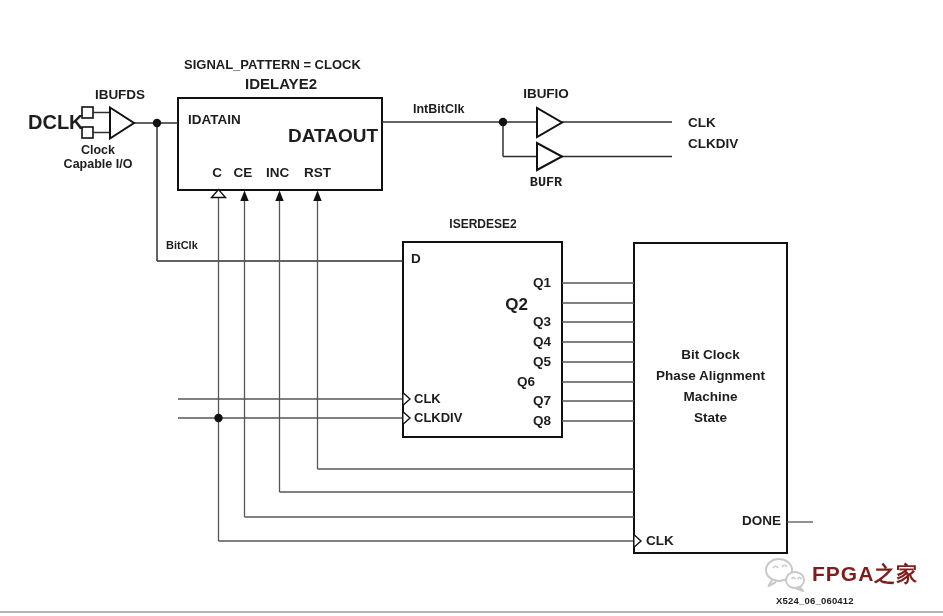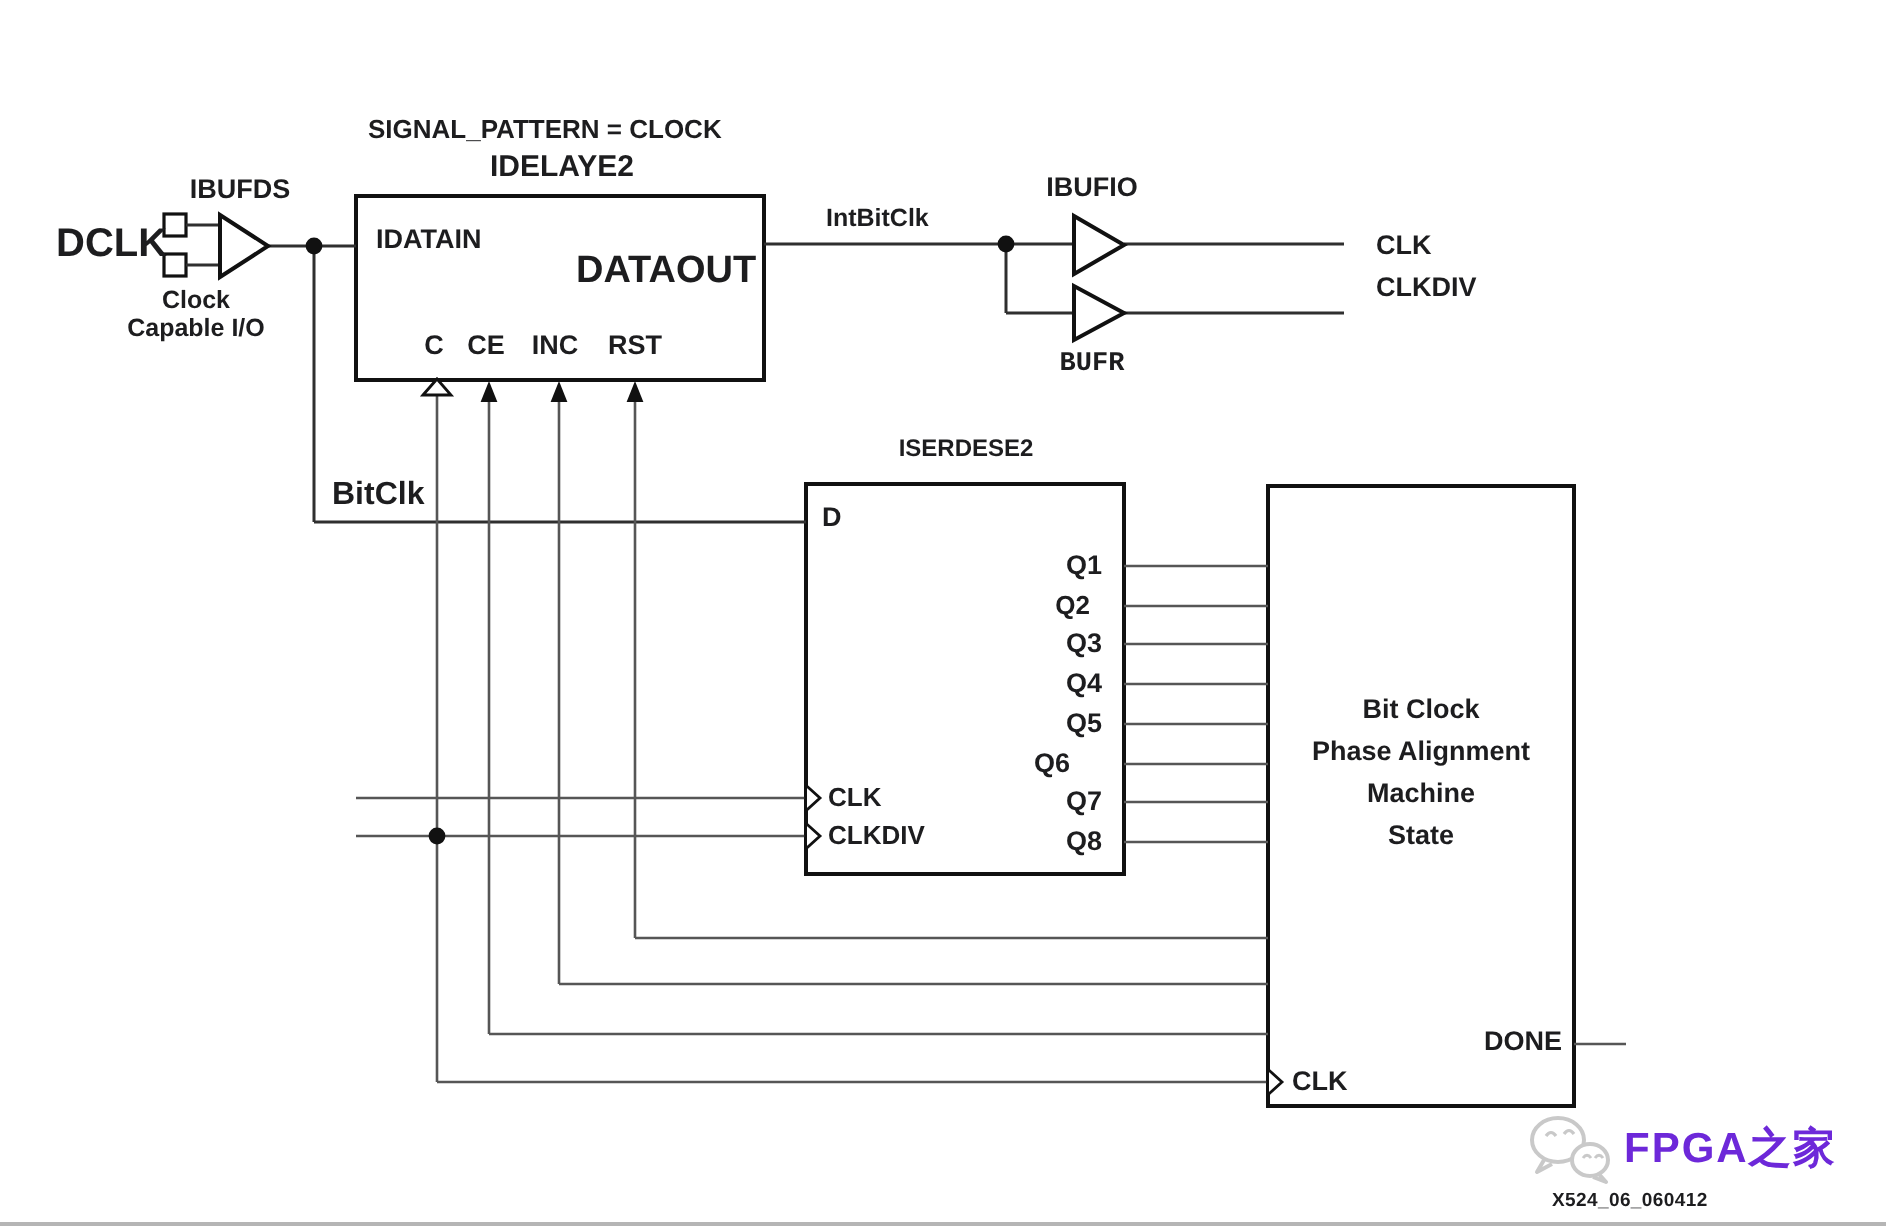--- a/index.html
+++ b/index.html
@@ -113,50 +113,50 @@
   <div class="lbl center" style="left:300px;top:166px;width:35px;font-size:13.5px;">RST</div>
 
   <div class="lbl" style="left:413px;top:103px;font-size:12.5px;">IntBitClk</div>
 
   <div class="lbl center" style="left:511px;top:87px;width:70px;font-size:13.5px;">IBUFIO</div>
   <div class="lbl center" style="left:511px;top:176px;width:70px;font-size:13.5px;font-family:Liberation Mono, monospace;">BUFR</div>
 
   <div class="lbl" style="left:688px;top:116px;font-size:13.5px;">CLK</div>
   <div class="lbl" style="left:688px;top:137px;font-size:13.5px;">CLKDIV</div>
 
-  <div class="lbl" style="left:166px;top:240px;font-size:16px;">BitClk</div>
+  <div class="lbl" style="left:166px;top:240px;font-size:11px;">BitClk</div>
 
   <div class="lbl center" style="left:423px;top:218px;width:120px;font-size:12px;">ISERDESE2</div>
 
   <div class="lbl" style="left:411px;top:252px;font-size:13.5px;">D</div>
   <div class="lbl" style="left:414px;top:392px;font-size:13px;">CLK</div>
   <div class="lbl" style="left:414px;top:411px;font-size:13px;">CLKDIV</div>
 
   <div class="lbl right" style="left:511px;top:276px;width:40px;font-size:13.5px;">Q1</div>
-  <div class="lbl right" style="left:505px;top:296px;width:40px;font-size:13px;">Q2</div>
+  <div class="lbl right" style="left:488px;top:296px;width:40px;font-size:17px;">Q2</div>
   <div class="lbl right" style="left:511px;top:315px;width:40px;font-size:13.5px;">Q3</div>
   <div class="lbl right" style="left:511px;top:335px;width:40px;font-size:13.5px;">Q4</div>
   <div class="lbl right" style="left:511px;top:355px;width:40px;font-size:13.5px;">Q5</div>
   <div class="lbl right" style="left:495px;top:375px;width:40px;font-size:13.5px;">Q6</div>
   <div class="lbl right" style="left:511px;top:394px;width:40px;font-size:13.5px;">Q7</div>
   <div class="lbl right" style="left:511px;top:414px;width:40px;font-size:13.5px;">Q8</div>
 
   <div class="lbl center sm-text" style="left:636px;top:344px;width:149px;font-size:13.5px;font-weight:700;">
     <div>Bit Clock</div>
     <div>Phase Alignment</div>
     <div>Machine</div>
     <div>State</div>
   </div>
 
   <div class="lbl right" style="left:701px;top:514px;width:80px;font-size:13.5px;">DONE</div>
   <div class="lbl" style="left:646px;top:534px;font-size:13.5px;">CLK</div>
 
   <div class="lbl fig-code" style="left:732px;top:596px;margin-left:44px;">X524_06_060412</div>
 
-  <div class="watermark" style="left:762px;top:556px;color:#6d28d9;">
+  <div class="watermark" style="left:762px;top:556px;color:#7f1d1d;">
     <svg width="44" height="36" viewBox="0 0 44 36">
       <ellipse cx="17" cy="14" rx="13" ry="11" fill="none" stroke="#c9c9c9" stroke-width="2"></ellipse>
       <path d="M10 24 L6.5 30 L14 26" fill="none" stroke="#c9c9c9" stroke-width="2" stroke-linejoin="round"></path>
       <path d="M11 12 q2.5 -3.5 5 0" fill="none" stroke="#c9c9c9" stroke-width="1.6"></path>
       <path d="M20 11 q2.5 -3.5 5 0" fill="none" stroke="#c9c9c9" stroke-width="1.6"></path>
       <ellipse cx="33" cy="24" rx="9" ry="8" fill="#ffffff" stroke="#c9c9c9" stroke-width="2"></ellipse>
       <path d="M37 30.5 L41 35 L34.5 32.5" fill="none" stroke="#c9c9c9" stroke-width="2" stroke-linejoin="round"></path>
       <path d="M29.5 23 q2 -2.8 4 0" fill="none" stroke="#c9c9c9" stroke-width="1.5"></path>
       <path d="M35.5 23 q2 -2.8 4 0" fill="none" stroke="#c9c9c9" stroke-width="1.5"></path>
     </svg>

